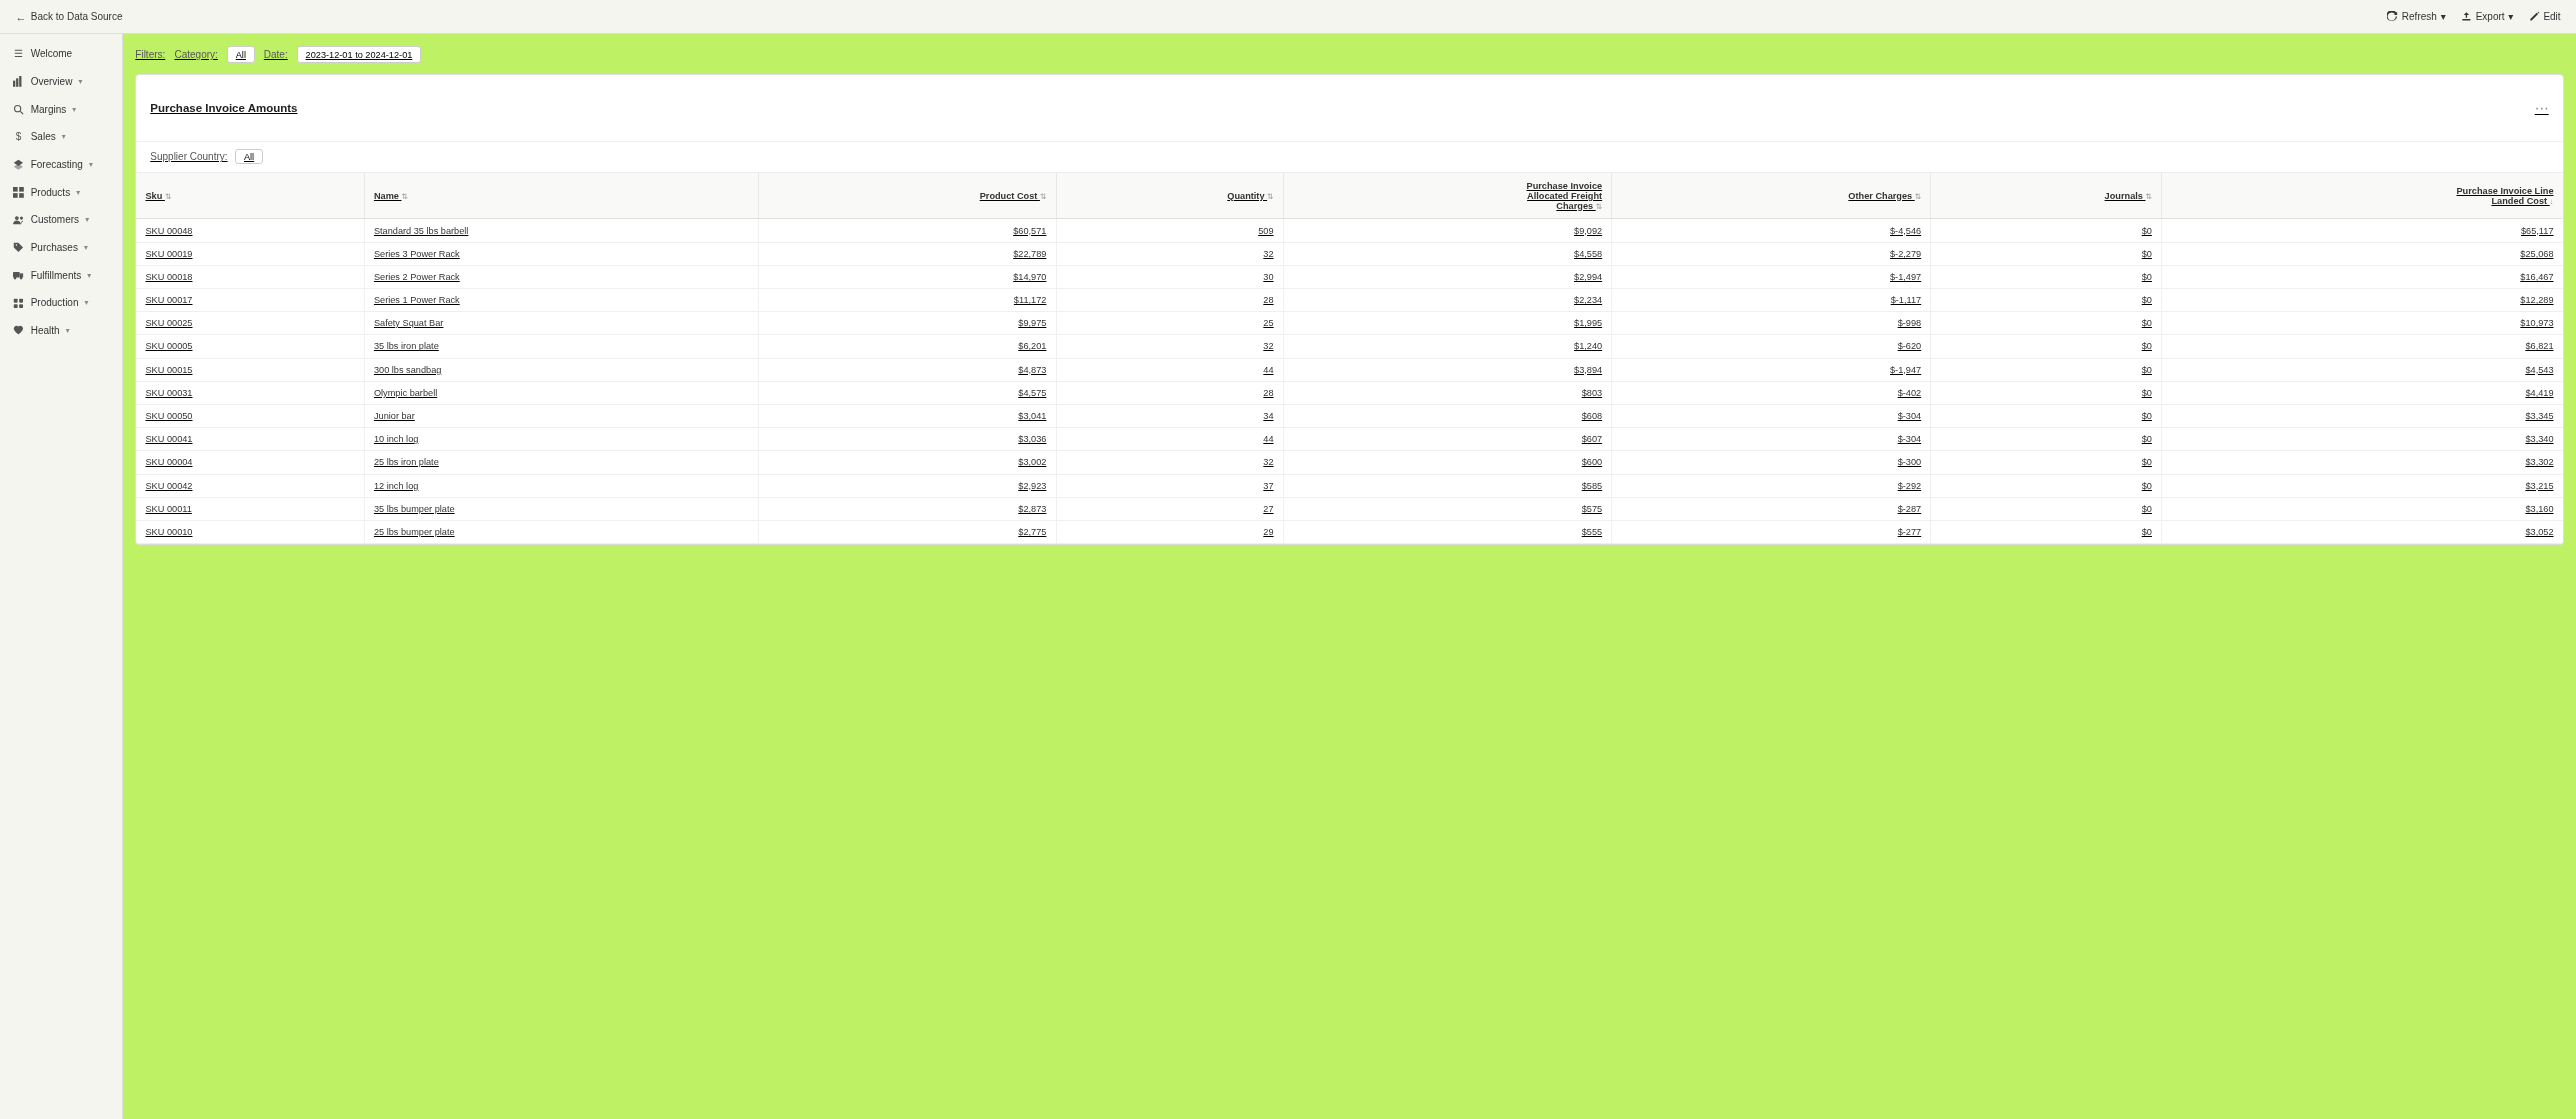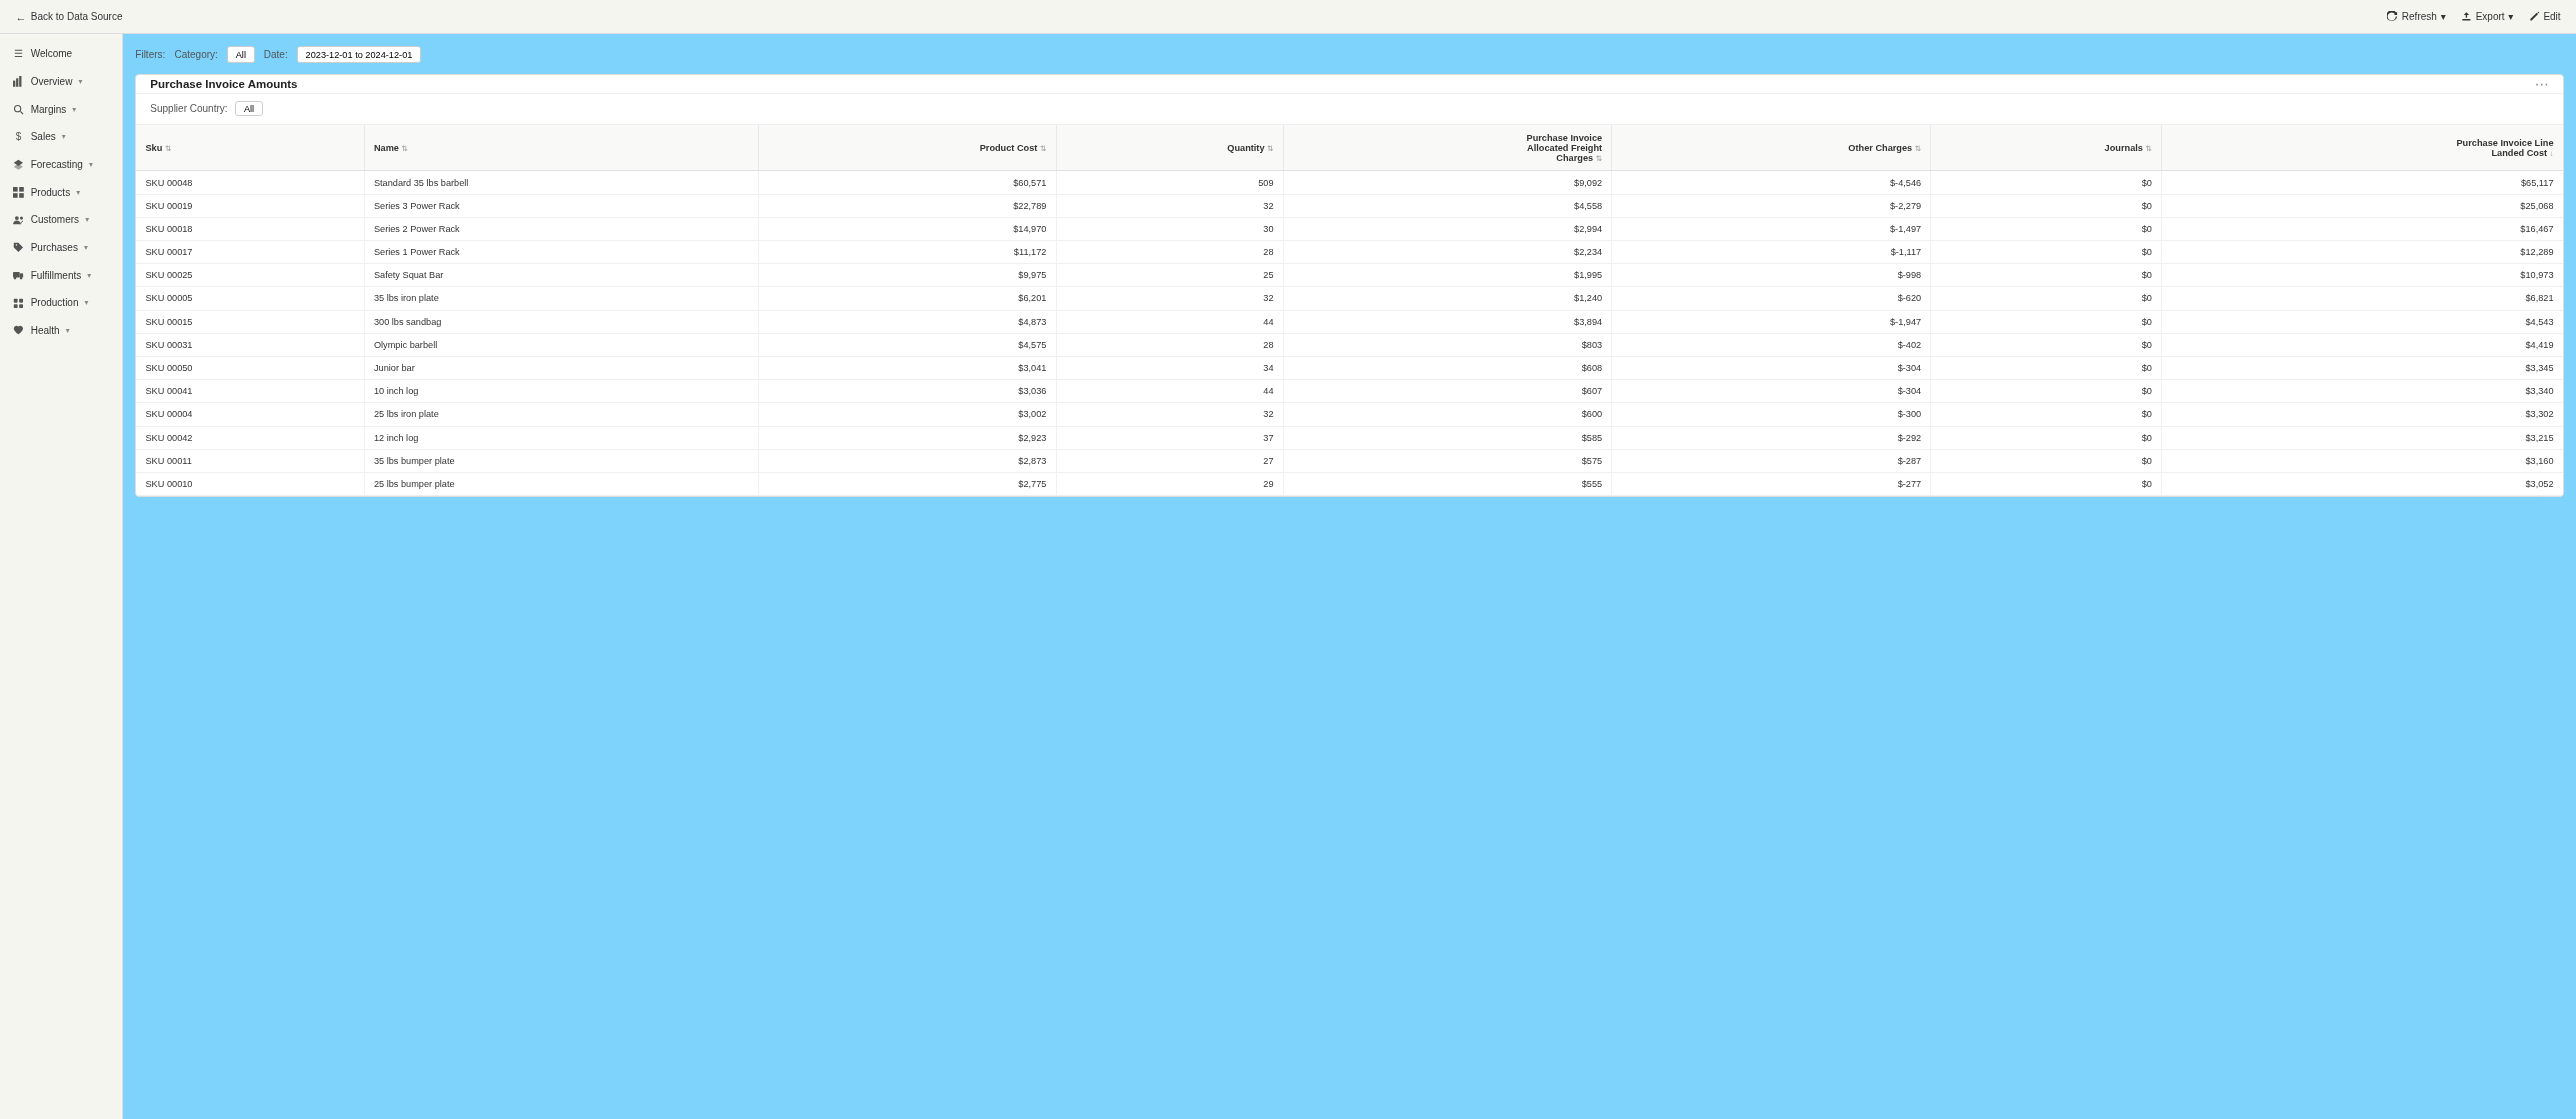--- a/index.html
+++ b/index.html
@@ -25,35 +25,35 @@
       display: flex; flex-direction: column; padding: 6.1px 0; overflow-y: auto; flex-shrink: 0;
     }
     .sidebar-item {
       display: flex; align-items: center; gap: 6.1px; padding: 7.7px 12.3px;
       cursor: pointer; color: #333; font-size: 10px; font-weight: 500;
     }
     .sidebar-item .icon { width: 12.3px; height: 12.3px; display: flex; align-items: center; justify-content: center; color: #555; flex-shrink: 0; }
     .sidebar-item .chevron { font-size: 7.7px; color: #888; }
 
     
-    .main-content { flex: 1; overflow-y: auto; padding: 12.3px; background: #7dd3fc; }
+    .main-content { flex: 1; overflow-y: auto; padding: 12.3px; background: #bef264; text-decoration: underline; }
 
     
     .filters-row { display: flex; align-items: center; gap: 9.2px; margin-bottom: 10.8px; font-size: 10px; }
     .filter-label { color: #555; font-weight: 500; }
     .filter-tag {
       background: white; border: 0.8px solid #ccc; border-radius: 3.1px;
       padding: 2.3px 7.7px; font-size: 9.2px; cursor: pointer;
     }
 
     
     .card { background: white; border-radius: 4.6px; border: 0.8px solid #ddd; overflow: hidden; }
     .card-header {
       display: flex; align-items: center; justify-content: space-between;
-      padding: 1px 14px; border-bottom: 0.8px solid #eee;
+      padding: 25px 14px; border-bottom: 0.8px solid #eee;
     }
     .card-title { font-size: 11.5px; font-weight: 600; color: #222; }
     .card-menu { cursor: pointer; color: #888; font-size: 14px; }
 
     
     .supplier-row { display: flex; align-items: center; gap: 7.7px; padding: 7.7px 14px; border-bottom: 0.8px solid #eee; font-size: 10px; }
     .supplier-label { color: #555; }
     .supplier-tag { background: white; border: 0.8px solid #ccc; border-radius: 3.1px; padding: 1.5px 7.7px; font-size: 9.2px; cursor: pointer; }
 
     

